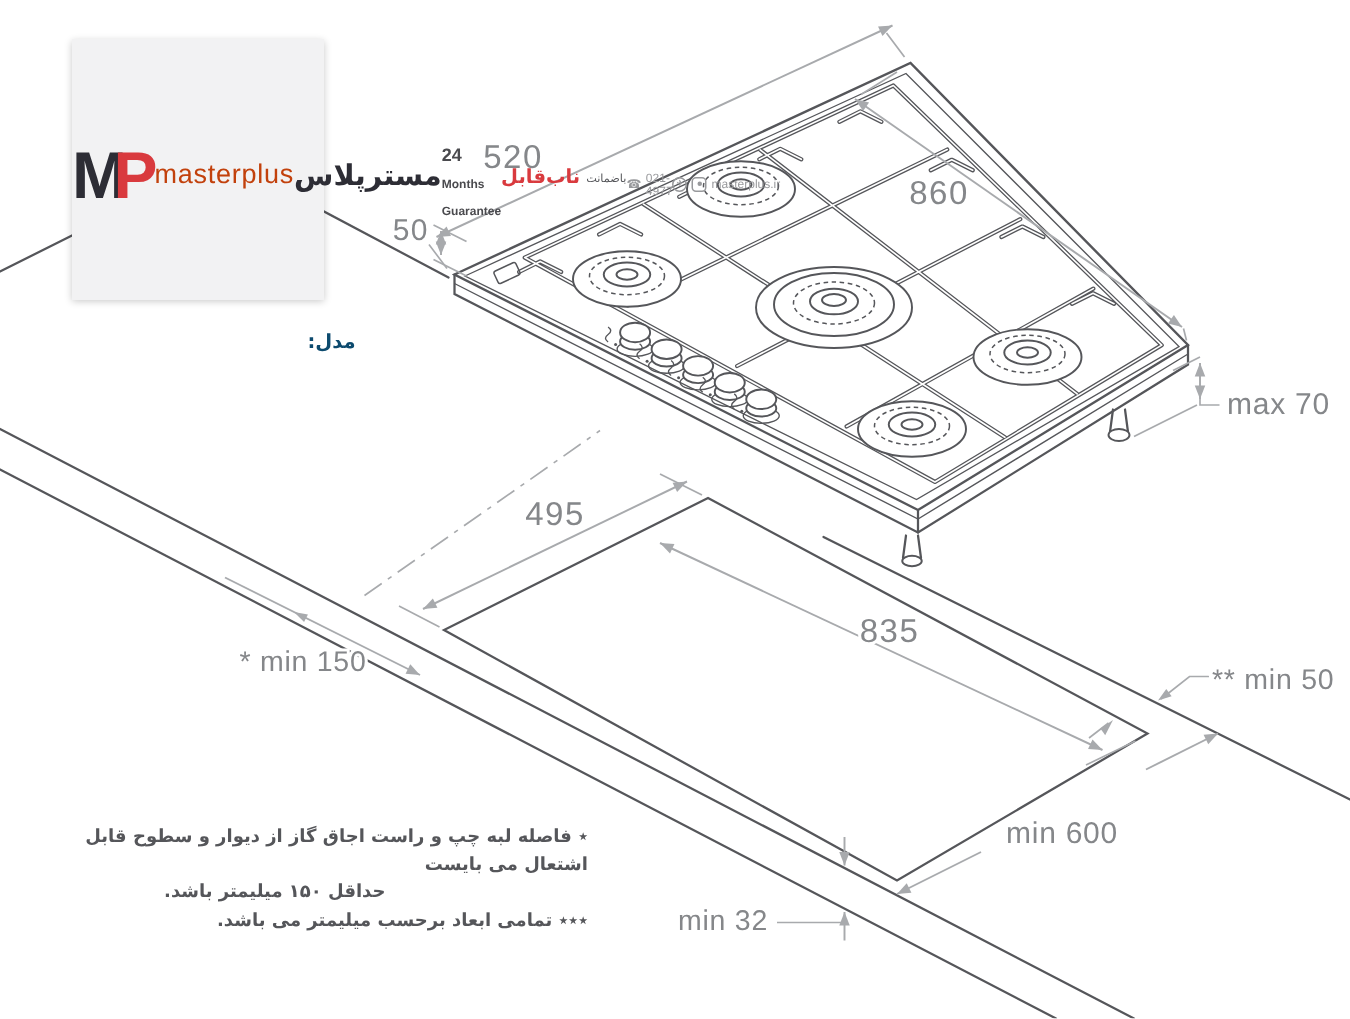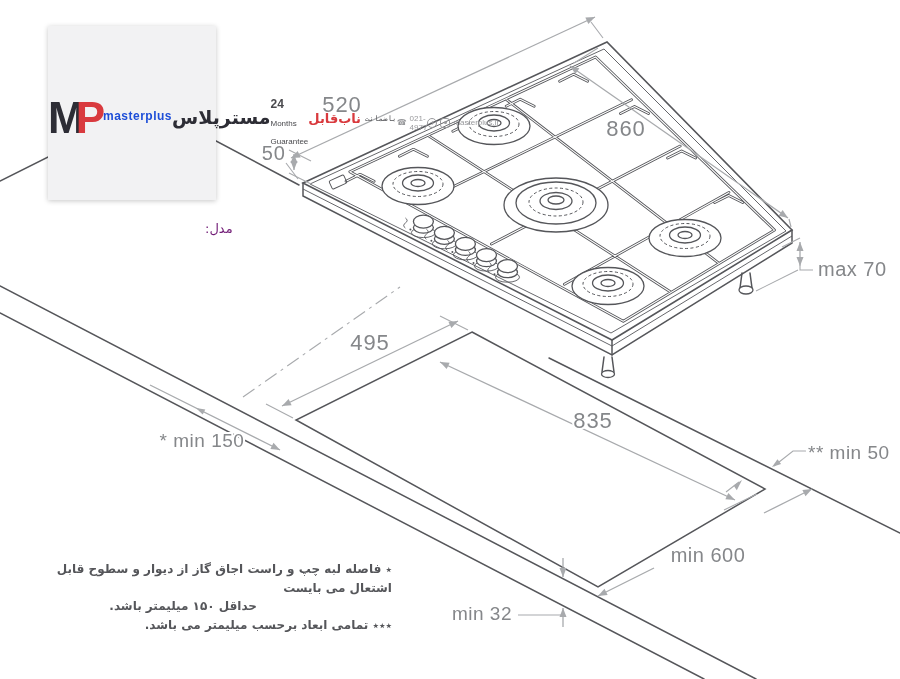--- a/index.html
+++ b/index.html
@@ -7,45 +7,45 @@
          font-family:"Liberation Sans","DejaVu Sans",sans-serif;}
   #drawing{position:absolute;left:0;top:0;}
 
   
   .card{position:absolute;left:48px;top:26px;width:168px;height:174px;background:#f2f2f3;
         box-shadow:0 1px 5px rgba(0,0,0,.22);display:flex;flex-direction:row;align-items:center;
         padding-top:10px;box-sizing:border-box;}
   .mp{line-height:1;font-weight:800;font-size:44px;letter-spacing:-2px;}
   .mp .m{color:#2d2d35;}
   .mp .p{color:#d93a3e;margin-left:-7px;}
-  .brand{font-size:12px;font-weight:700;color:#1d4ed8;letter-spacing:.5px;margin-top:-4px;}
+  .brand{font-size:18px;font-weight:400;color:#c2410c;letter-spacing:.5px;margin-top:-4px;}
   .card hr{width:112px;border:none;border-top:1.5px solid #c7c7ca;margin:6px 0 4px 0;}
   .brand-fa{font-family:"DejaVu Sans",sans-serif;font-size:19px;font-weight:700;color:#2d2d35;line-height:1.15;}
   .guar{margin-top:5px;color:#4a4a4e;}
   .guar .n{font-size:12px;font-weight:700;}
-  .guar .t{font-size:8px;font-weight:400;}
+  .guar .t{font-size:8px;font-weight:700;}
   .warranty{margin-top:1px;direction:rtl;display:flex;align-items:center;gap:4px;}
-  .warranty .pref{font-family:Liberation Mono, monospace;font-size:7.5px;color:#55565a;}
+  .warranty .pref{font-family:Liberation Sans, sans-serif;font-size:7.5px;color:#55565a;}
   .warranty .wb{font-family:"DejaVu Sans",sans-serif;font-size:13px;font-weight:700;color:#d93a3e;}
   .contact{margin-top:9px;width:150px;display:flex;justify-content:space-between;align-items:center;
            font-size:8px;color:#98999c;}
   .contact .grp{display:flex;align-items:center;gap:3px;}
   .ci{width:10px;height:10px;border:1px solid #98999c;border-radius:50%;display:inline-flex;
       align-items:center;justify-content:center;font-size:6px;color:#98999c;box-sizing:border-box;}
   .ci.sq{border-radius:3px;}
   .ci .dot{width:3px;height:3px;border-radius:50%;background:#98999c;display:block;}
 
   
   .models{position:absolute;left:57px;top:220px;width:200px;color:#414042;font-weight:700;
           font-size:14.5px;line-height:18px;letter-spacing:.2px;}
   .model-label{position:absolute;left:205px;top:221px;font-family:"DejaVu Sans",sans-serif;
-               font-size:13px;font-weight:400;color:#701a75;direction:rtl;}
+               font-size:13px;font-weight:700;color:#0c4a6e;direction:rtl;}
 
   
-  .notes{position:absolute;left:28px;top:560px;width:364px;direction:rtl;text-align:right;
+  .notes{position:absolute;left:28px;top:548px;width:364px;direction:rtl;text-align:right;
          font-family:"DejaVu Sans",sans-serif;font-size:12px;font-weight:700;color:#55565a;
          line-height:1.55;}
   .notes .cont{padding-left:0;padding-right:135px;}
 
   
   .edge{stroke:#55565a;stroke-width:1.5;fill:none;stroke-linecap:round;}
   .edgeThin{stroke:#55565a;stroke-width:.9;fill:none;}
   .plate{fill:#ffffff;stroke:#55565a;stroke-width:1.6;}
   .gA{stroke:#55565a;stroke-width:2.8;fill:none;stroke-linejoin:round;stroke-linecap:round;}
   .gB{stroke:#ffffff;stroke-width:1.1;fill:none;stroke-linejoin:round;stroke-linecap:round;}

